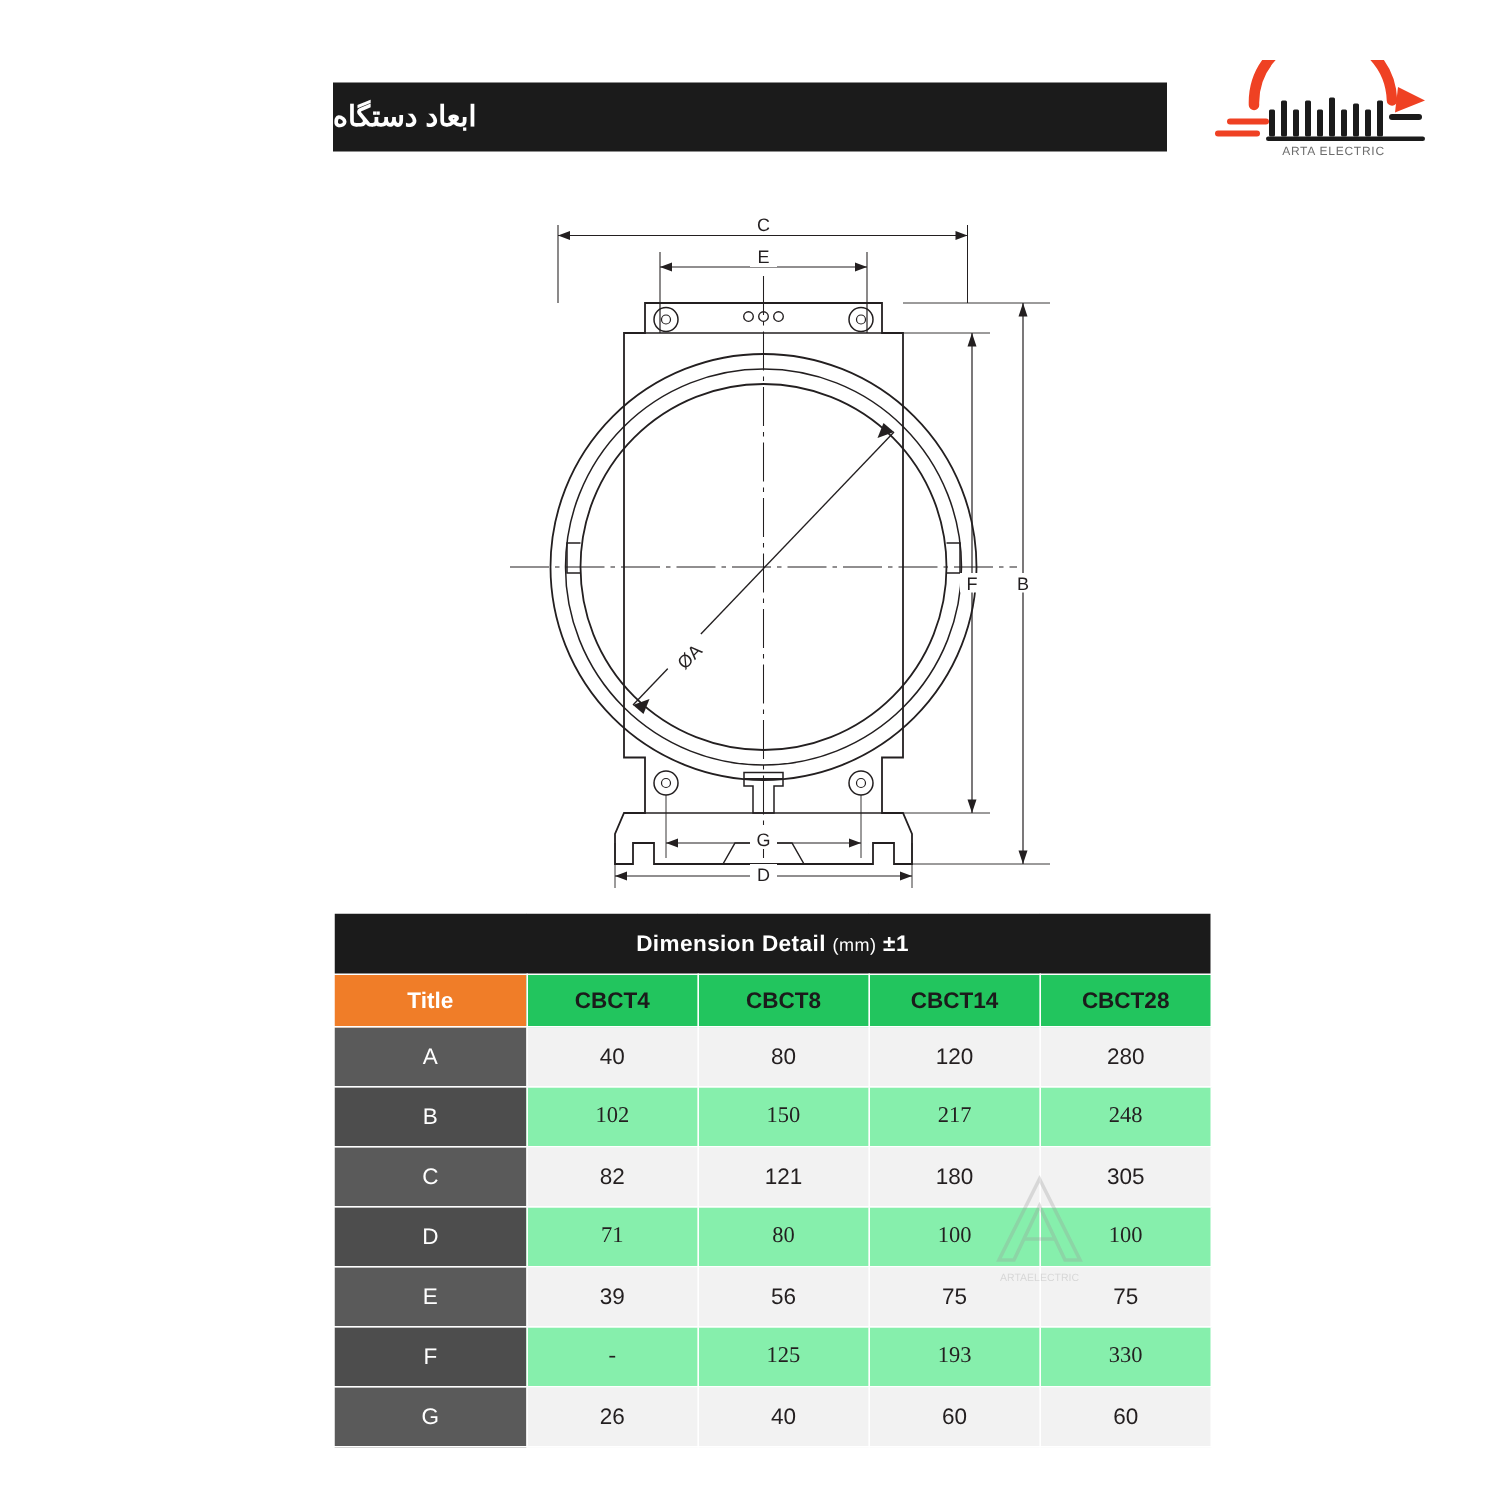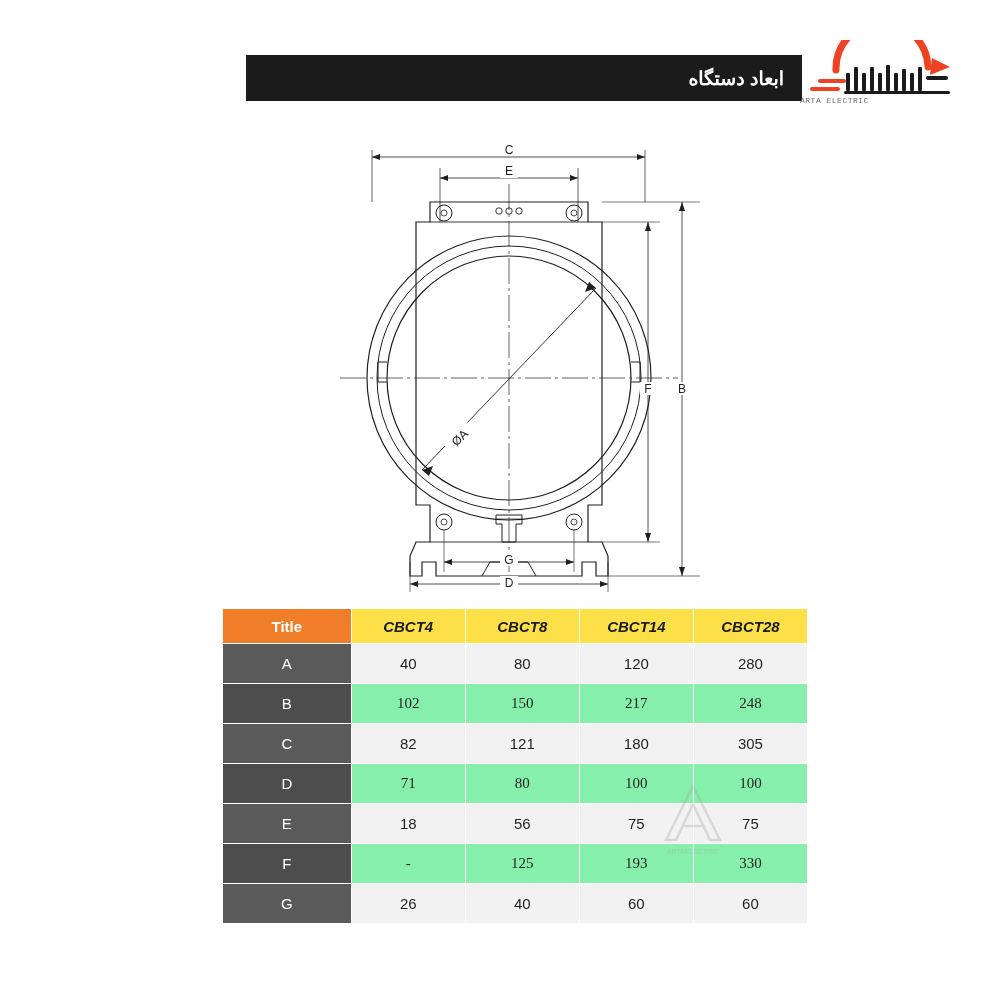--- a/index.html
+++ b/index.html
@@ -18,25 +18,23 @@
 
   
   .header {
     position: absolute;
     left: 222px;
     top: 55px;
     width: 556px;
     height: 46px;
     display: flex;
     align-items: center;
-    justify-content: flex-end;
     background: #1b1b1b;
     box-sizing: border-box;
     padding-right: 18px;
-    margin-left: 24px;
   }
   .header-title {
     color: #ffffff;
     font-size: 19px;
     font-weight: bold;
     letter-spacing: 1px;
     direction: rtl;
   }
 
   
@@ -45,25 +43,24 @@
     right: 22px;
     top: 40px;
     width: 178px;
     height: 72px;
   }
   .logo-sub {
     position: absolute;
     left: 0;
     top: 56px;
     width: 178px;
-    text-align: left;
+    text-align: center;
     font-size: 8px;
     color: #6c6c6c;
     letter-spacing: .5px;
-    font-family: Liberation Mono, monospace;
   }
 
   
   .drawing {
     position: absolute;
     left: 330px;
     top: 110px;
     width: 420px;
     height: 490px;
   }
@@ -102,26 +99,25 @@
     font-weight: bold;
   }
   .hdr-title-cell {
     background: #f07d28;
     color: #ffffff;
     font-weight: bold;
     height: 32px;
     font-size: 15px;
   }
   .hdr-model-cell {
-    background: #fde047;
+    background: #22c55e;
     color: #1b1b1b;
     font-weight: bold;
     height: 32px;
     font-size: 15px;
-    font-style: italic;
   }
   .row-label {
     background: #5a5a5a;
     color: #ffffff;
     height: 37px;
     font-size: 15px;
   }
   .row-label.alt { background: #4d4d4d; }
   .cell {
     background: #f2f2f2;
@@ -313,20 +309,27 @@
   <table class="dim">
     <colgroup>
       <col style="width:22%">
         <col style="width:19.5%">
         <col style="width:19.5%">
         <col style="width:19.5%">
         <col style="width:19.5%">
     </colgroup>
     <thead>
       <tr>
+        <th class="tbl-title" colspan="5">
+          <span>Dimension Detail</span>
+          <span class="small">(mm)</span>
+          <span class="pm">±1</span>
+        </th>
+      </tr>
+      <tr>
         <th class="hdr-title-cell">Title</th>
         <th class="hdr-model-cell">CBCT4</th>
         <th class="hdr-model-cell">CBCT8</th>
         <th class="hdr-model-cell">CBCT14</th>
         <th class="hdr-model-cell">CBCT28</th>
       </tr>
     </thead>
     <tbody>
       <tr>
         <td class="row-label">A</td>
@@ -351,21 +354,21 @@
       </tr>
       <tr>
         <td class="row-label alt">D</td>
         <td class="cell alt">71</td>
         <td class="cell alt">80</td>
         <td class="cell alt">100</td>
         <td class="cell alt">100</td>
       </tr>
       <tr>
         <td class="row-label">E</td>
-        <td class="cell">18</td>
+        <td class="cell">39</td>
         <td class="cell">56</td>
         <td class="cell">75</td>
         <td class="cell">75</td>
       </tr>
       <tr>
         <td class="row-label alt">F</td>
         <td class="cell alt">-</td>
         <td class="cell alt">125</td>
         <td class="cell alt">193</td>
         <td class="cell alt">330</td>

